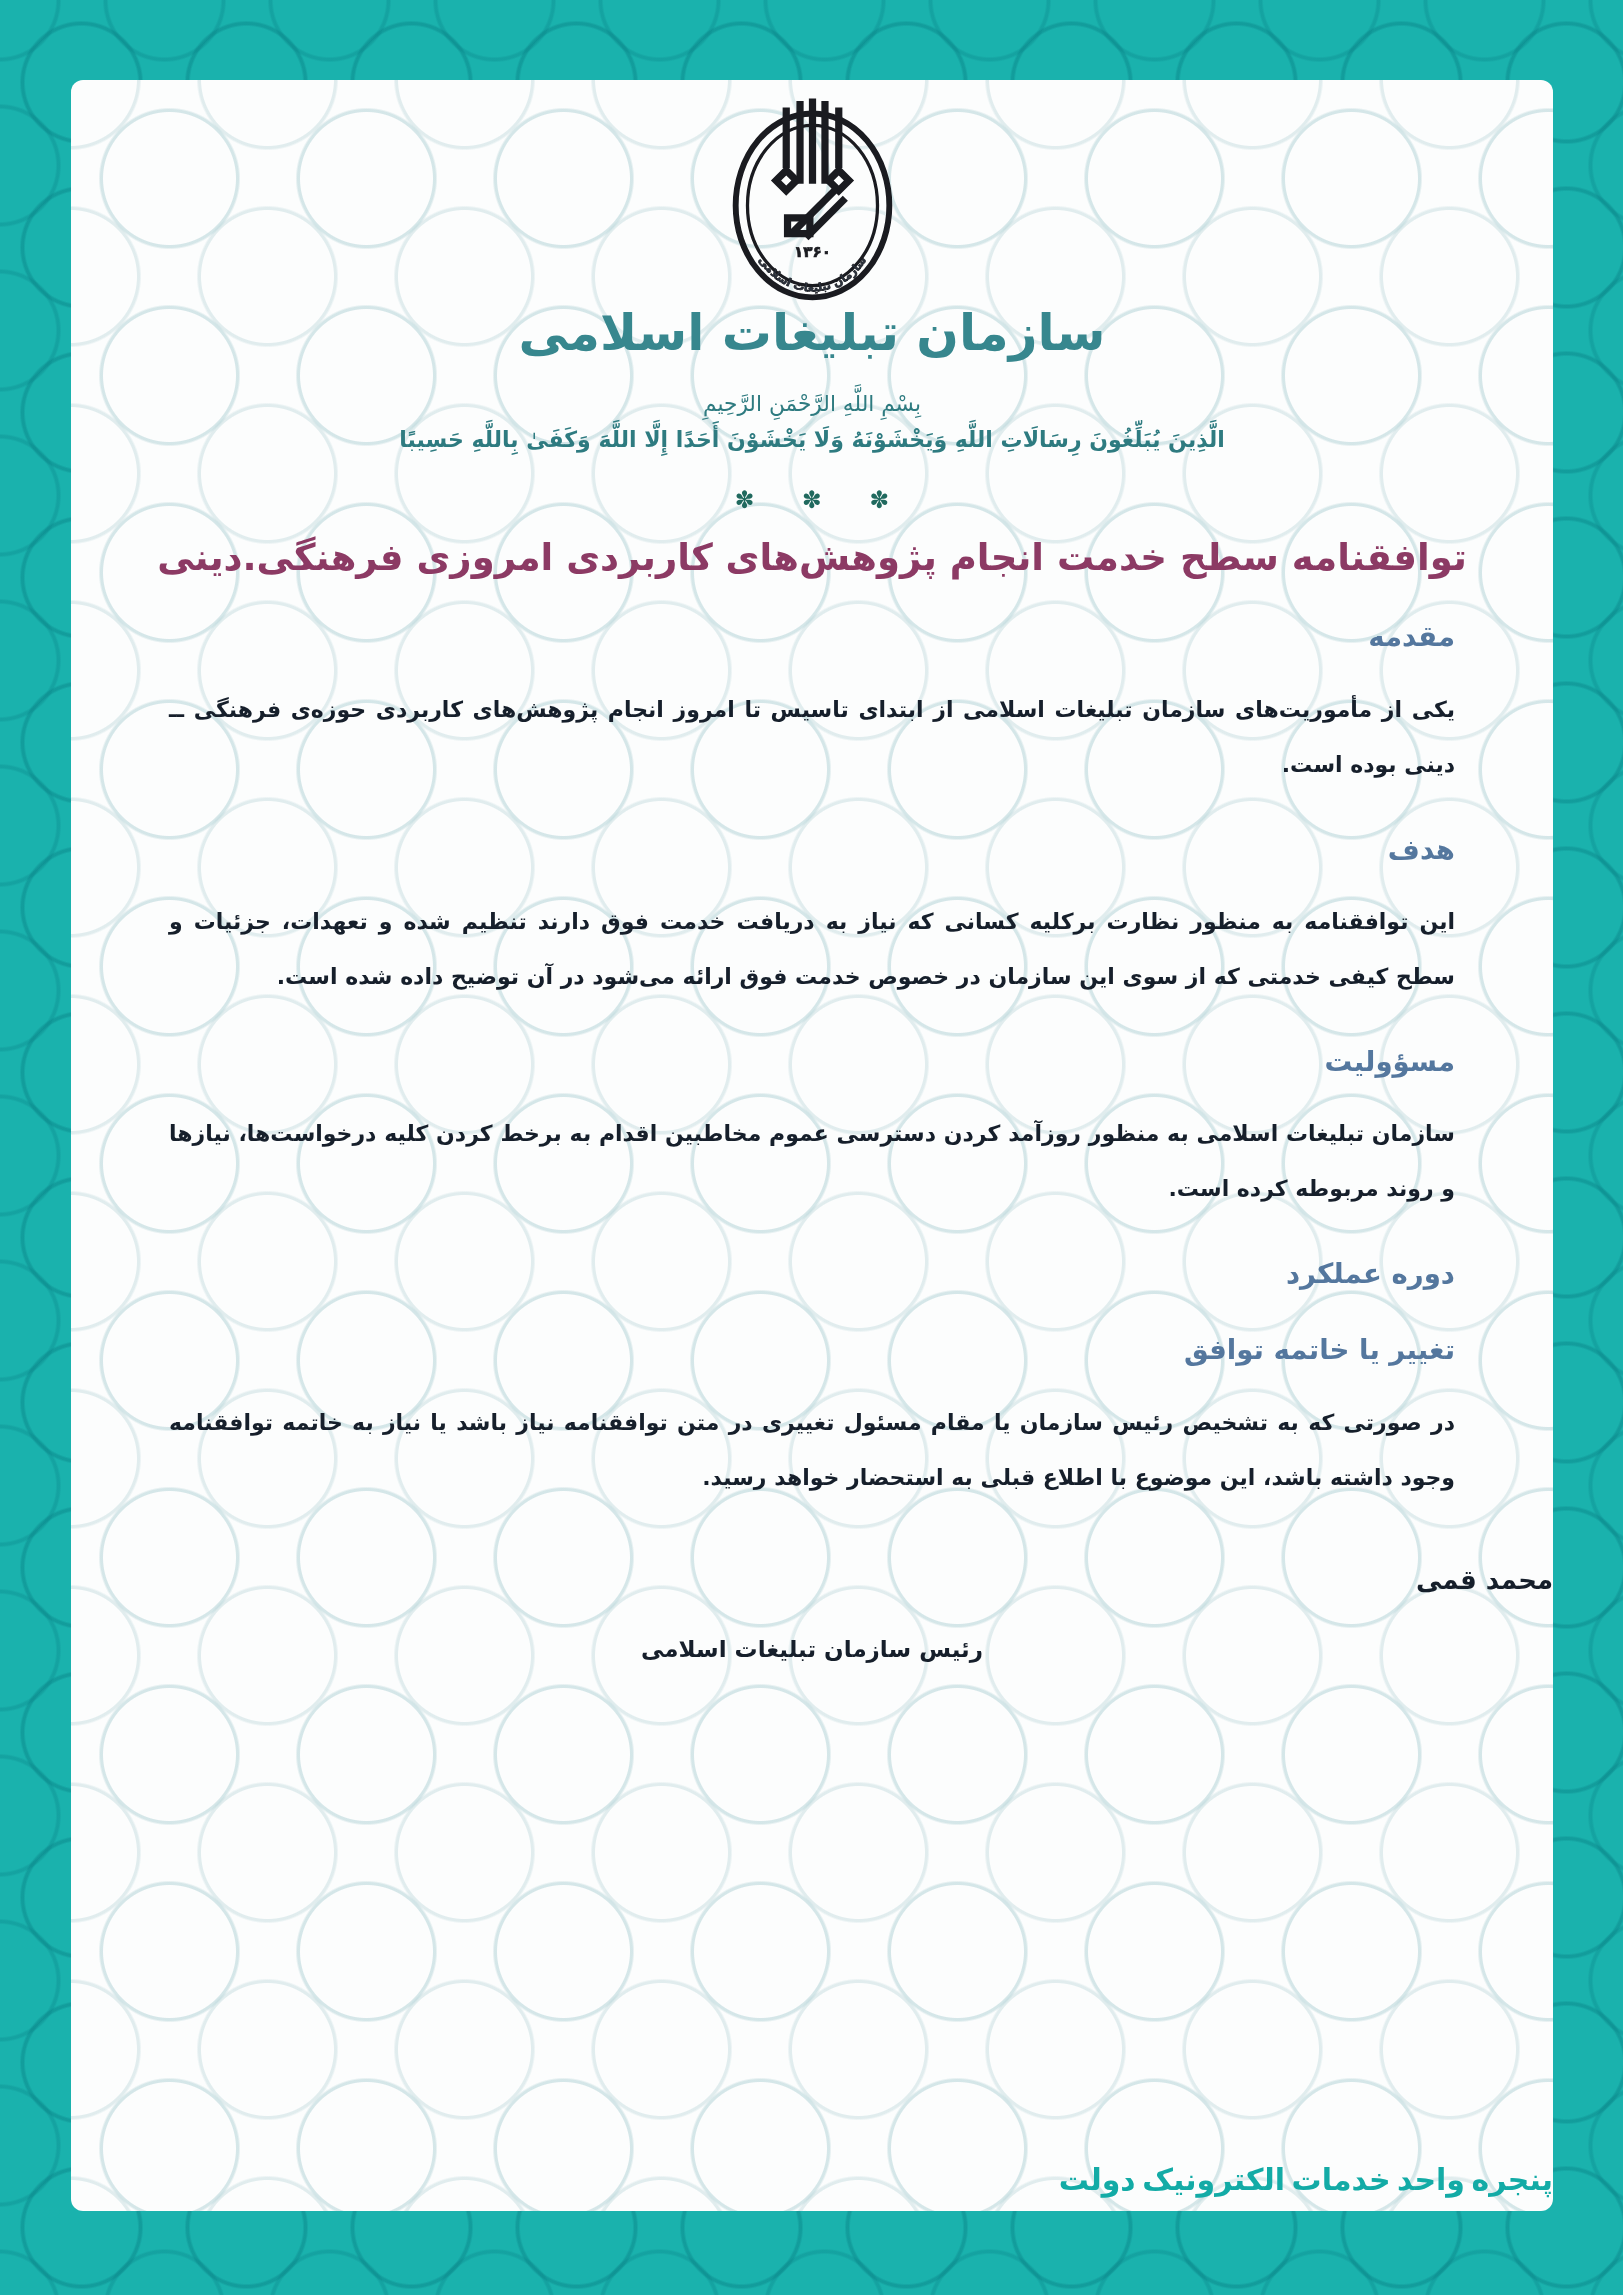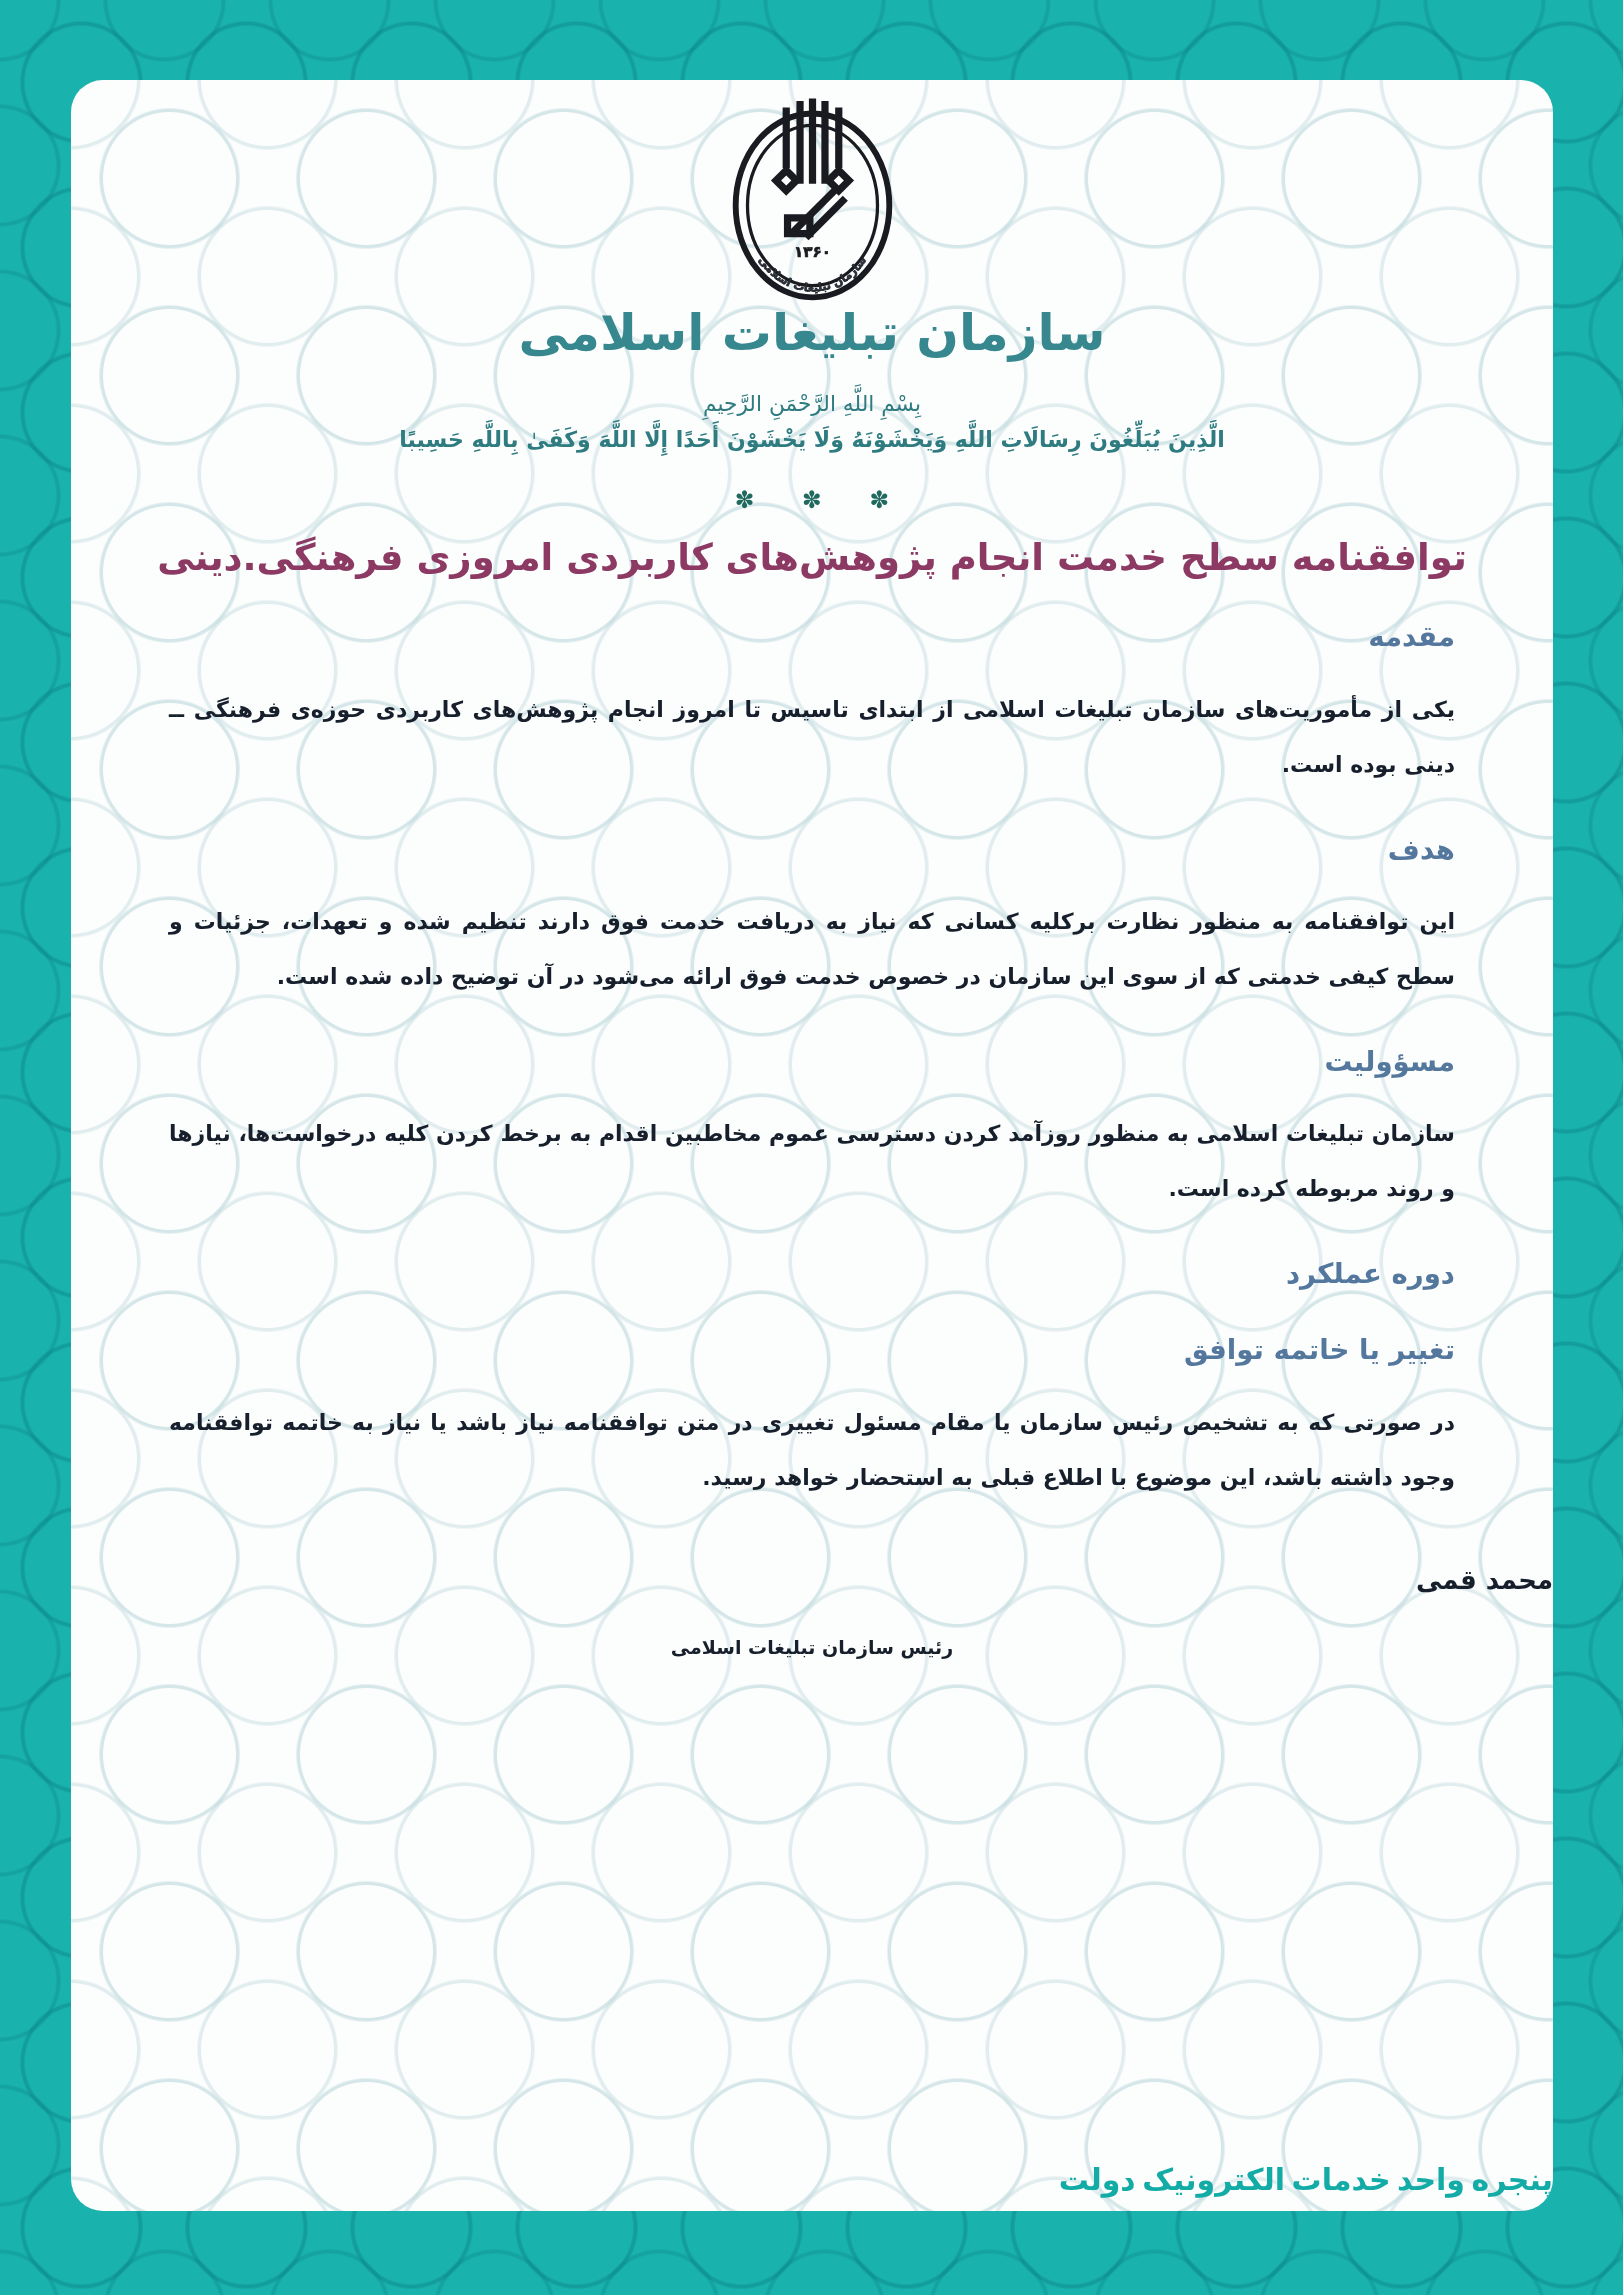--- a/index.html
+++ b/index.html
@@ -12,21 +12,21 @@
     background-image:
       radial-gradient(circle, rgba(8,128,133,0) 56px, rgba(8,128,133,0.42) 58px, rgba(8,128,133,0.42) 60px, rgba(8,128,133,0) 62px),
       radial-gradient(circle, rgba(8,128,133,0) 56px, rgba(8,128,133,0.30) 58px, rgba(8,128,133,0.30) 60px, rgba(8,128,133,0) 62px);
     background-size:165px 165px,165px 165px;
     background-position:0 0,83px 83px;
     overflow:hidden;
   }
   .card{
     position:absolute;left:72px;top:80px;
     width:1482px;height:2131px;
-    border-radius:32px;
+    border-radius:12px;
     background-color:var(--card_bg,#fcfdfd);
     background-image:
       radial-gradient(circle, rgba(137,186,192,0) 66px, rgba(137,186,192,0.34) 67px, rgba(137,186,192,0.34) 69px, rgba(137,186,192,0) 71px),
       radial-gradient(circle, rgba(137,186,192,0) 66px, rgba(137,186,192,0.24) 67px, rgba(137,186,192,0.24) 69px, rgba(137,186,192,0) 71px);
     background-size:197px 197px,197px 197px;
     background-position:0 0,98px 98px;
     overflow:hidden;
     text-align:center;
   }
   .logo-wrap{margin-top:17px;line-height:0;}
@@ -81,21 +81,21 @@
     text-justify:inter-word;
   }
   .sig-name{
     margin-top:60px;
     font-size:26px;font-weight:700;
     color:var(--body_navy,#161f2b);
     text-align:right;
   }
   .sig-role{
     margin-top:41px;
-    font-size:19px;font-weight:700;
+    font-size:23px;font-weight:700;
     color:var(--body_navy,#161f2b);
   }
   .card-footer{
     position:absolute;left:0;right:0;bottom:14.4px;
     font-size:30px;font-weight:700;
     color:var(--footer_teal,#13aba6);
     letter-spacing:0;
     word-spacing:-3.9px;
     text-align:right;
   }

